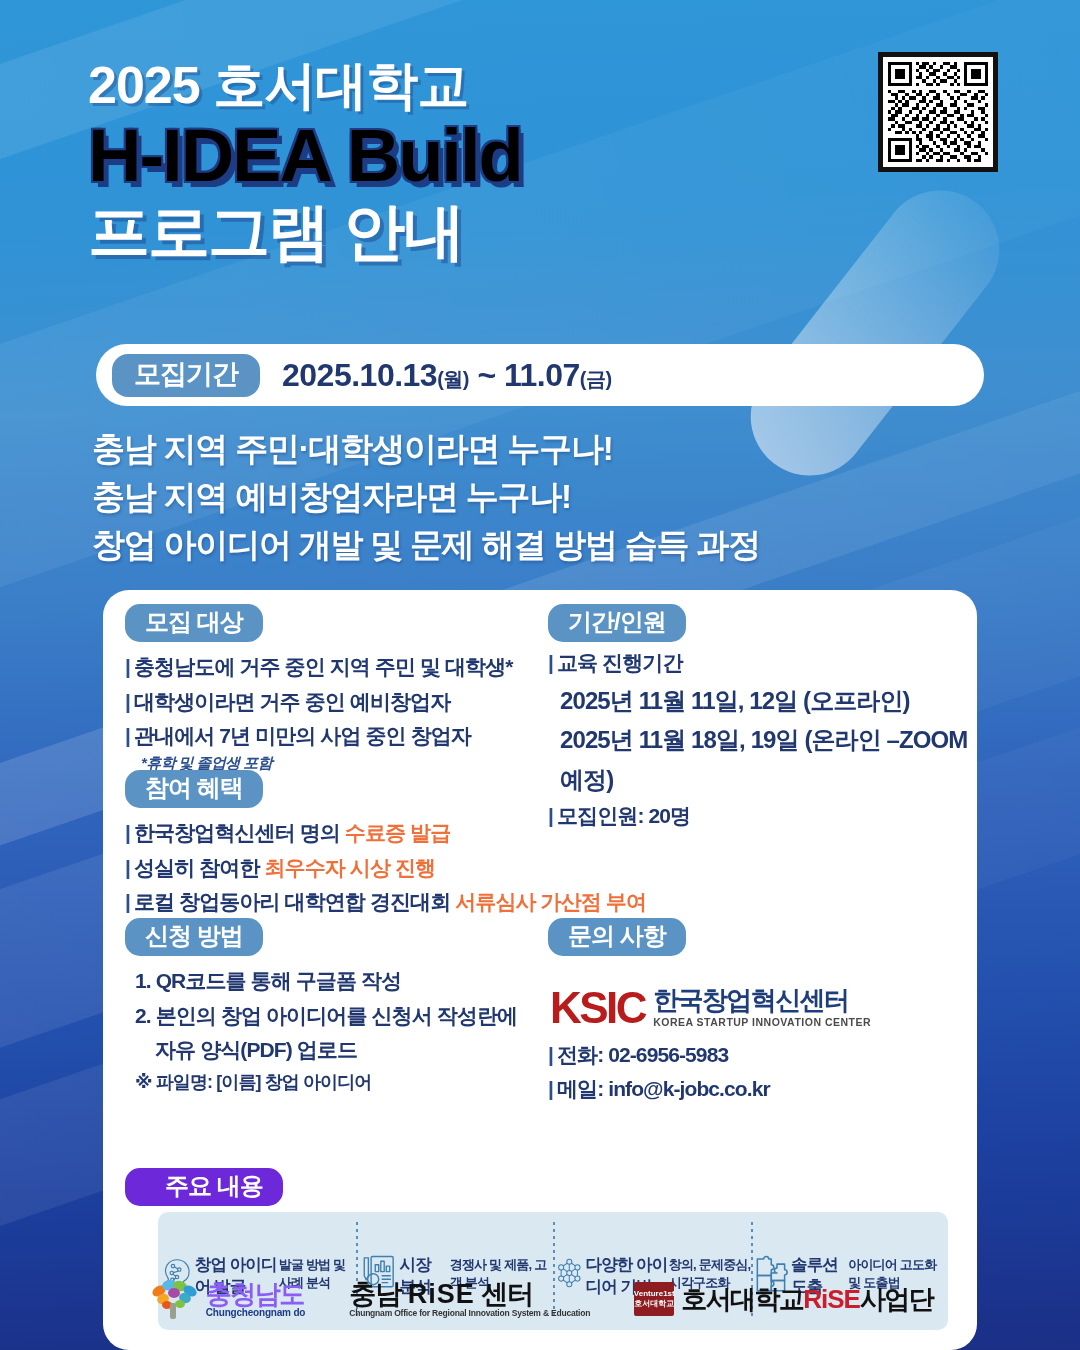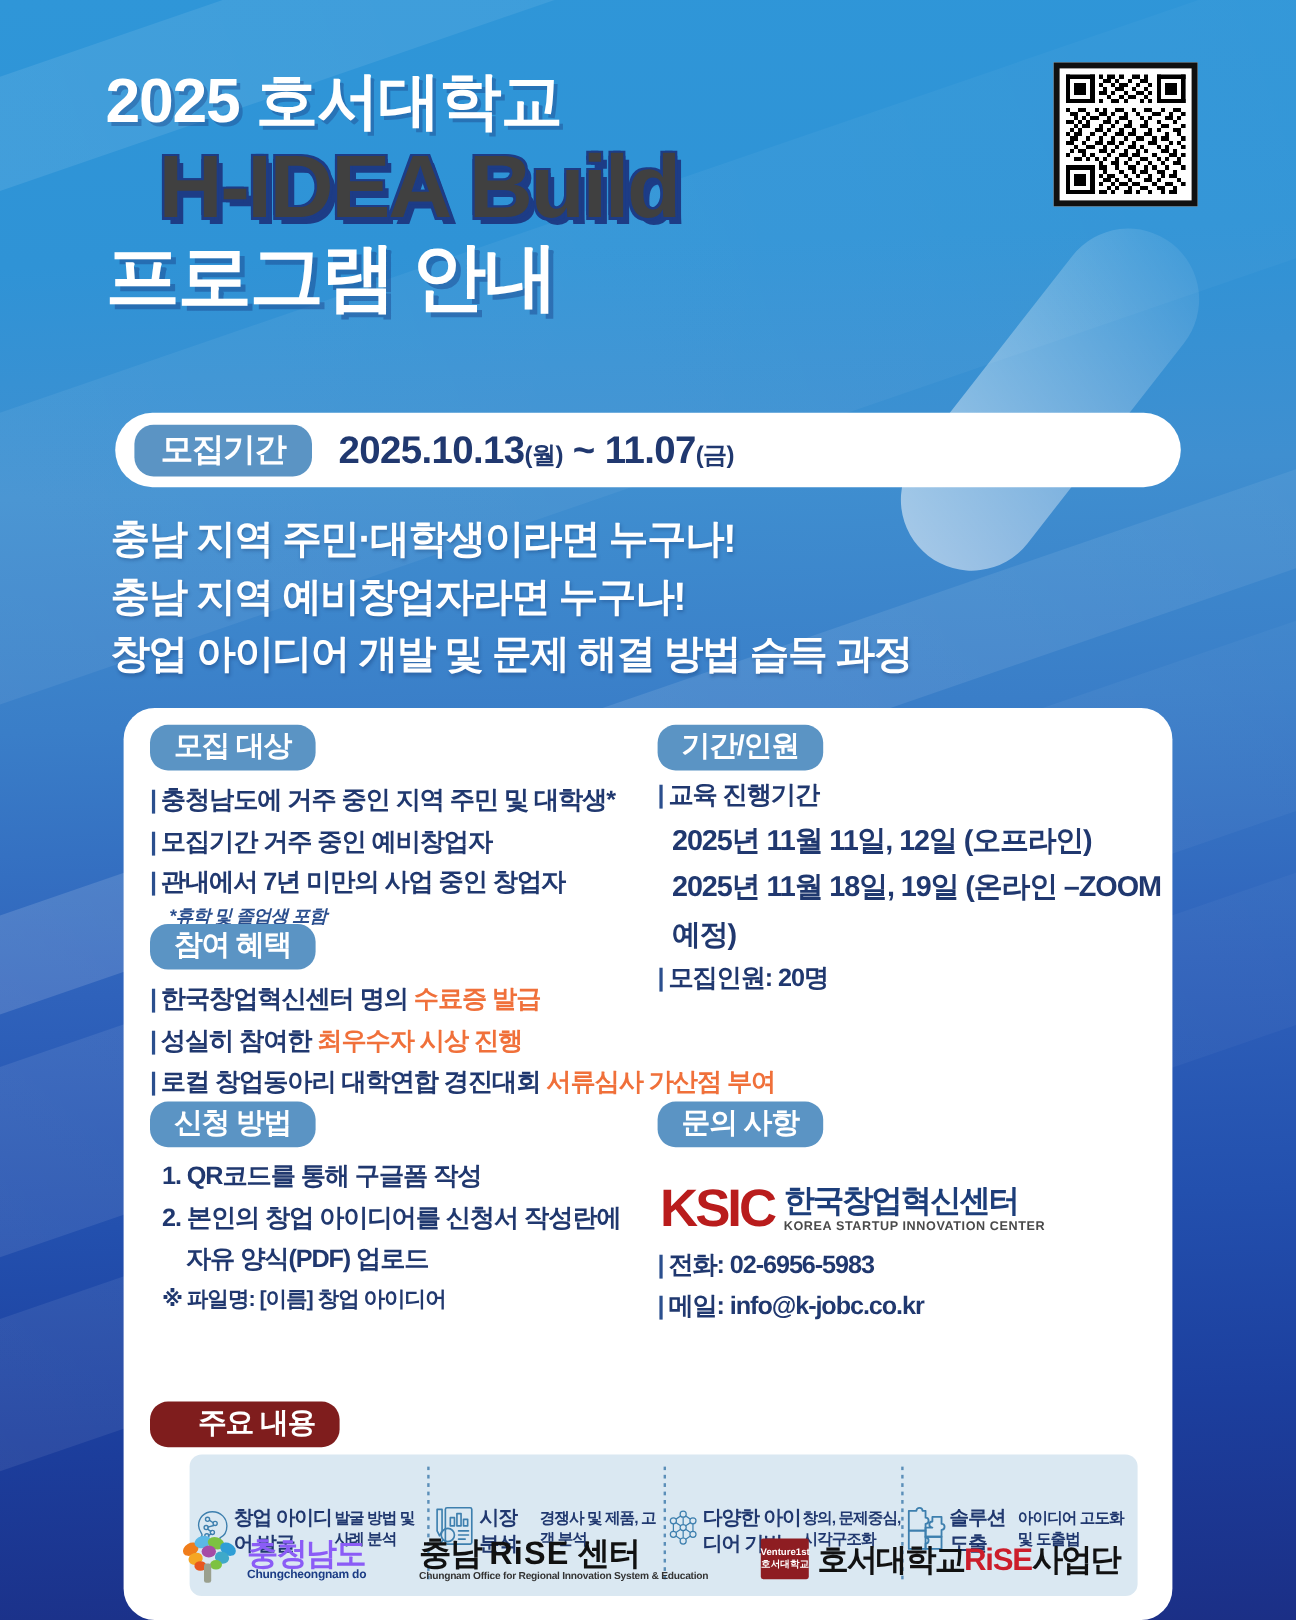--- a/index.html
+++ b/index.html
@@ -29,25 +29,24 @@
         background:#fff; border:5px solid #111; padding:5px; }
   .qr svg { display:block; width:100%; height:100%; }
 
   
   .header { position:absolute; left:88px; top:56px; width:760px; }
   .t-line1 {
     font-size:52px; font-weight:700; color:#fff; letter-spacing:-1px;
     text-shadow:3px 3px 0 rgba(25,60,130,.38); line-height:1.12;
   }
   .t-line2 {
-    font-size:74px; font-weight:800; color:#404040; letter-spacing:-2px; line-height:1.08;
+    font-size:74px; font-weight:800; color:#000000; letter-spacing:-2px; line-height:1.08;
     margin-top:2px;
     text-shadow: -2px -2px 0 #1d3c86, 2px -2px 0 #1d3c86, -2px 2px 0 #1d3c86, 2px 2px 0 #1d3c86,
                   5px 6px 0 #1d3c86;
-    margin-left: 44px;
   }
   .t-line3 {
     font-size:62px; font-weight:800; color:#fff; letter-spacing:-2px; line-height:1.1;
     margin-top:2px; text-shadow:4px 4px 0 rgba(25,60,130,.42);
   }
 
   
   .periodbar {
     position:absolute; left:96px; top:344px; width:888px; height:62px;
     background:#fff; border-radius:31px; display:flex; align-items:center; padding-left:16px;
@@ -66,21 +65,21 @@
 
   
   .card {
     position:absolute; left:103px; top:590px; width:874px; height:760px;
     background:#fff; border-radius:26px;
   }
   .sec-pill {
     display:inline-block; background:#5b94c4; color:#fff; font-weight:700;
     font-size:24px; border-radius:15px; padding:6px 20px 8px; letter-spacing:-1px; line-height:1;
   }
-  .sec-pill.dk { background:#7f1d1d;padding-left:40px; }
+  .sec-pill.dk { background:#6d28d9;padding-left:40px; }
 
   .col-left  { position:absolute; left:22px; width:430px; }
   .col-right { position:absolute; left:445px; width:420px; }
 
   .li { font-size:21px; color:#20386f; font-weight:600; letter-spacing:-0.9px;
         line-height:1.65; }
   .li .bar { color:#2b4f8e; font-weight:700; margin-right:4px; }
   .note { font-size:15px; color:#2b4f8e; font-weight:700; font-style:italic; letter-spacing:-0.6px; }
   .orange { color:#f0703a; }
   .li.sm { font-size:24px; }
@@ -376,21 +375,21 @@
   <div>충남 지역 예비창업자라면 누구나!</div>
   <div>창업 아이디어 개발 및 문제 해결 방법 습득 과정</div>
 </div>
 
 <div class="card">
 
   <div class="col-left" style="top:14px;">
     <span class="sec-pill">모집 대상</span>
     <div style="margin-top:8px;">
       <div class="li"><span class="bar">|</span><span>충청남도에 거주 중인 지역 주민 및 대학생*</span></div>
-      <div class="li"><span class="bar">|</span><span>모집기간 거주 중인 예비창업자</span></div>
+      <div class="li"><span class="bar">|</span><span>대학생이라면 거주 중인 예비창업자</span></div>
       <div class="li"><span class="bar">|</span><span>관내에서 7년 미만의 사업 중인 창업자</span></div>
       <div class="note" style="margin-left:16px;">*휴학 및 졸업생 포함</div>
     </div>
   </div>
 
   <div class="col-right" style="top:14px;">
     <span class="sec-pill">기간/인원</span>
     <div style="margin-top:4px;">
       <div class="li"><span class="bar">|</span><span>교육 진행기간</span></div>
       <div class="li sm" style="margin-left:12px;">2025년 11월 11일, 12일 (오프라인)</div>

